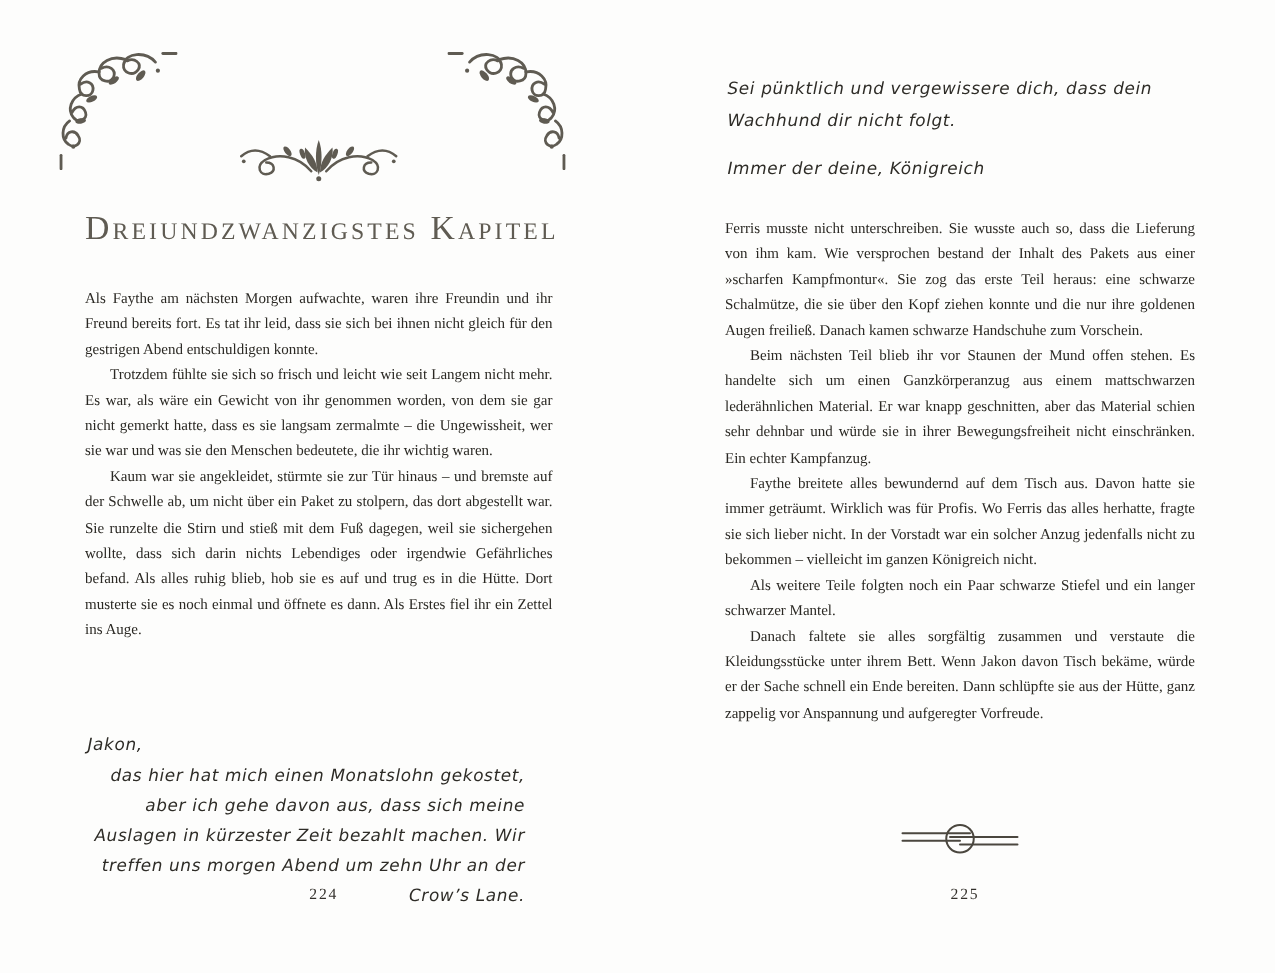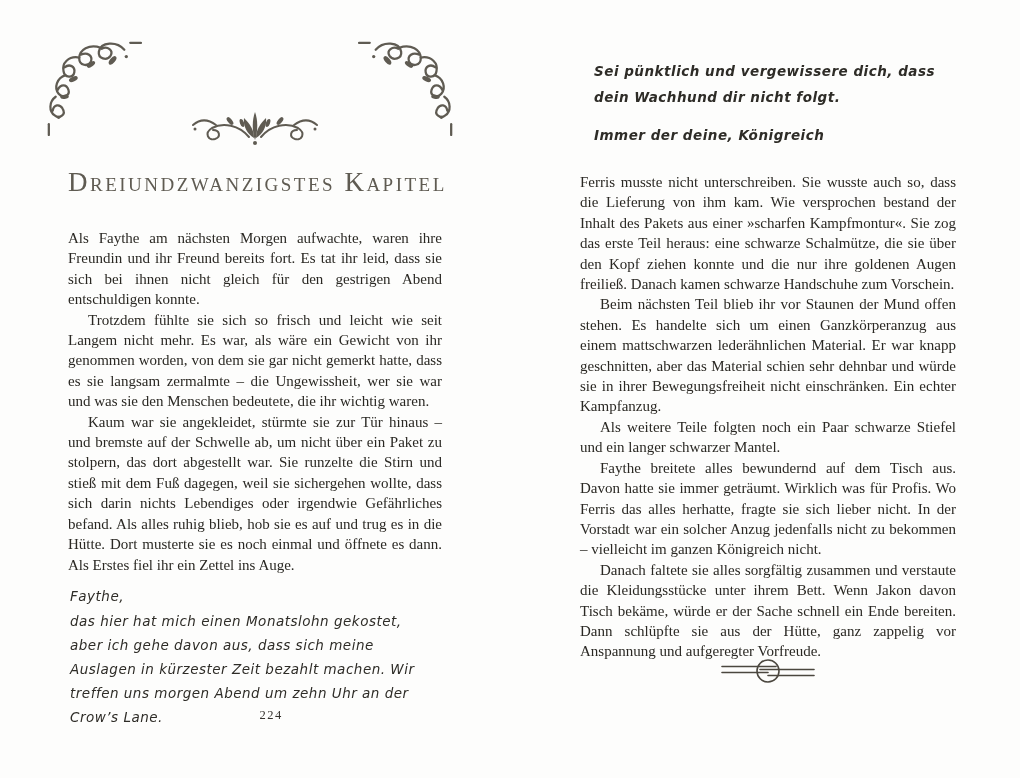--- a/index.html
+++ b/index.html
@@ -24,42 +24,42 @@
 
   .chapter-title {
     position:absolute; top:149px; left:0; width:100%;
     text-align:right; font-variant:small-caps; font-weight:400;
     font-size:27px; letter-spacing:2.5px; color:#5f5b52;
     white-space:nowrap;
   }
 
   .body-text {
     position:absolute; left:0; right:0;
-    font-size:15px; line-height:20.4px;
+    font-size:12px; line-height:20.4px;
     text-align:justify; hyphens:auto; color:#2a2823;
   }
   #left-body  { top:228px; }
   #right-body { top:172px; }
   .body-text p { margin:0; }
   .body-text p.indent { text-indent:20px; }
 
   .script {
     font-family:"DejaVu Sans", cursive;
     font-style:italic; font-size:13.5px; letter-spacing:0.5px;
     color:#2e2c27; line-height:24px;
   }
   #left-note { position:absolute; top:584px; left:2px; width:350px; }
   #left-note .salutation { margin:0 0 1px 0; }
-  #left-note .note-body  { margin:0; }
-  #right-note { position:absolute; top:58px; left:14px; width:352px; line-height:26px;font-weight:bold; }
+  #left-note .note-body  { margin:0;text-align:right; }
+  #right-note { position:absolute; top:58px; left:2px; width:352px; line-height:26px; }
   #right-note .note-body { margin:0; }
   #right-note .signoff   { margin:12px 0 0 0; }
 
   .pagenum {
-    position:absolute; top:708px; left:16px; width:100%;
+    position:absolute; top:708px; left:4px; width:100%;
     text-align:center; font-size:12.5px; letter-spacing:1.5px; color:#34312c;
   }
 
   svg .stroke { fill:none; stroke:#5f5b52; stroke-width:2.3;
                 stroke-linecap:round; stroke-linejoin:round; }
   svg .thin   { fill:none; stroke:#4b473f; stroke-width:1.6; stroke-linecap:round; }
   svg .fill   { fill:#5f5b52; stroke:none; }
 </style>
 </head>
 <body>
@@ -121,43 +121,44 @@
 
   <h1 class="chapter-title">Dreiundzwanzigstes Kapitel</h1>
 
   <div class="body-text" id="left-body">
     <p>Als Faythe am nächsten Morgen aufwachte, waren ihre Freundin und ihr Freund bereits fort. Es tat ihr leid, dass sie sich bei ihnen nicht gleich für den gestrigen Abend entschuldigen konnte.</p>
     <p class="indent">Trotzdem fühlte sie sich so frisch und leicht wie seit Langem nicht mehr. Es war, als wäre ein Gewicht von ihr genommen worden, von dem sie gar nicht gemerkt hatte, dass es sie langsam zermalmte – die Ungewissheit, wer sie war und was sie den Menschen bedeutete, die ihr wichtig waren.</p>
     <p class="indent">Kaum war sie angekleidet, stürmte sie zur Tür hinaus – und bremste auf der Schwelle ab, um nicht über ein Paket zu stolpern, das dort abgestellt war. Sie runzelte die Stirn und stieß mit dem Fuß dagegen, weil sie sichergehen wollte, dass sich darin nichts Lebendiges oder irgendwie Gefährliches befand. Als alles ruhig blieb, hob sie es auf und trug es in die Hütte. Dort musterte sie es noch einmal und öffnete es dann. Als Erstes fiel ihr ein Zettel ins Auge.</p>
   </div>
 
   <div class="script" id="left-note">
-    <p class="salutation">Faythe,</p>
+    <p class="salutation">Jakon,</p>
     <p class="note-body">das hier hat mich einen Monatslohn gekostet, aber ich gehe davon aus, dass sich meine Auslagen in kürzester Zeit bezahlt machen. Wir treffen uns morgen Abend um zehn Uhr an der Crow’s Lane.</p>
   </div>
 
   <div class="pagenum">224</div>
 </div>
 
 <div class="page" id="right-page">
 
   <div class="script" id="right-note">
     <p class="note-body">Sei pünktlich und vergewissere dich, dass dein Wachhund dir nicht folgt.</p>
     <p class="signoff">Immer der deine, Königreich</p>
   </div>
 
   <div class="body-text" id="right-body">
     <p>Ferris musste nicht unterschreiben. Sie wusste auch so, dass die Lieferung von ihm kam. Wie versprochen bestand der Inhalt des Pakets aus einer »scharfen Kampfmontur«. Sie zog das erste Teil heraus: eine schwarze Schalmütze, die sie über den Kopf ziehen konnte und die nur ihre goldenen Augen freiließ. Danach kamen schwarze Handschuhe zum Vorschein.</p>
     <p class="indent">Beim nächsten Teil blieb ihr vor Staunen der Mund offen stehen. Es handelte sich um einen Ganzkörperanzug aus einem mattschwarzen lederähnlichen Material. Er war knapp geschnitten, aber das Material schien sehr dehnbar und würde sie in ihrer Bewegungsfreiheit nicht einschränken. Ein echter Kampfanzug.</p>
+    <p class="indent">Faythe breitete alles bewundernd auf dem Tisch aus. Davon hatte sie immer geträumt. Wirklich was für Profis. Wo Ferris das alles herhatte, fragte sie sich lieber nicht. In der Vorstadt war ein solcher Anzug jedenfalls nicht zu bekommen – vielleicht im ganzen Königreich nicht.</p>
     <p class="indent">Als weitere Teile folgten noch ein Paar schwarze Stiefel und ein langer schwarzer Mantel.</p>
-    <p class="indent">Faythe breitete alles bewundernd auf dem Tisch aus. Davon hatte sie immer geträumt. Wirklich was für Profis. Wo Ferris das alles herhatte, fragte sie sich lieber nicht. In der Vorstadt war ein solcher Anzug jedenfalls nicht zu bekommen – vielleicht im ganzen Königreich nicht.</p>
     <p class="indent">Danach faltete sie alles sorgfältig zusammen und verstaute die Kleidungsstücke unter ihrem Bett. Wenn Jakon davon Tisch bekäme, würde er der Sache schnell ein Ende bereiten. Dann schlüpfte sie aus der Hütte, ganz zappelig vor Anspannung und aufgeregter Vorfreude.</p>
   </div>
 
   <svg class="scene-orn" viewBox="0 0 106 34" aria-hidden="true">
     <circle class="thin" cx="53" cy="17" r="11"></circle>
     <line class="thin" x1="7" y1="12.5" x2="61" y2="12.5"></line>
     <line class="thin" x1="7" y1="18.5" x2="53" y2="18.5"></line>
     <line class="thin" x1="45" y1="15.5" x2="99" y2="15.5"></line>
     <line class="thin" x1="53" y1="21.5" x2="99" y2="21.5"></line>
   </svg>
 
+  <div class="pagenum">225</div>
 </div>
 
 </body></html>

